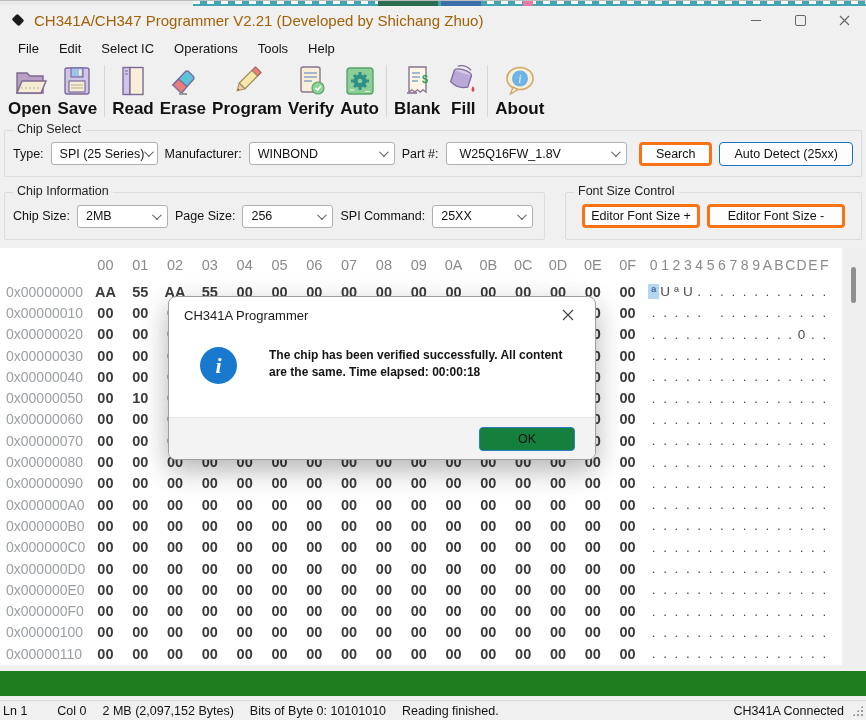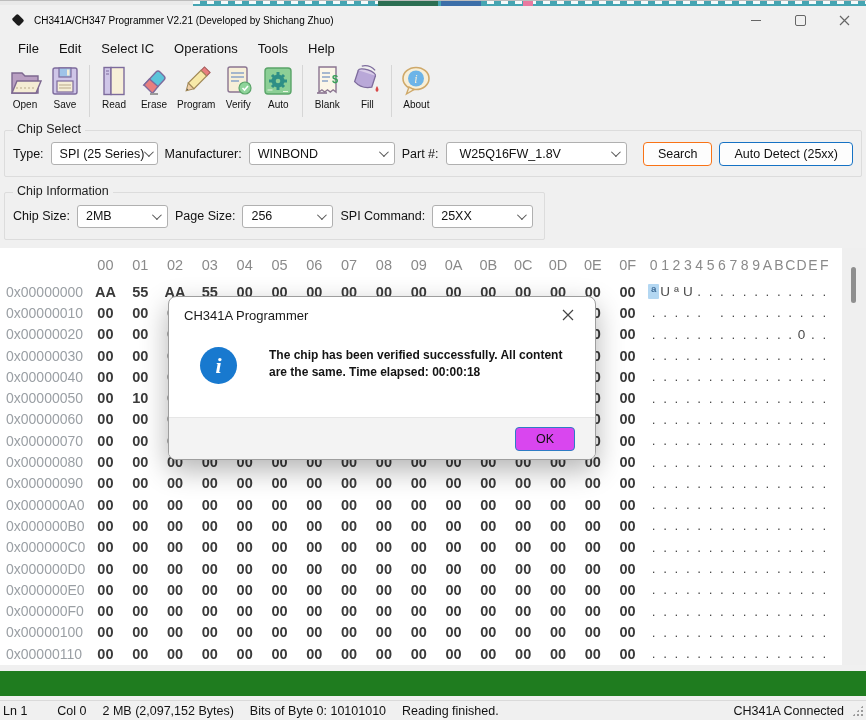--- a/index.html
+++ b/index.html
@@ -9,45 +9,45 @@
   .desktop-strip{position:absolute;top:0;left:0;width:866px;height:5px;background:#e9e9e9;border-top:1px solid #bdbdbd;box-sizing:border-box;}
   .strip-teal{position:absolute;top:0;left:193px;right:0;height:5px;background:#46a5b2;
       background-image:repeating-linear-gradient(90deg,rgba(255,255,255,.95) 0 7px,rgba(255,255,255,0) 7px 14px);
       background-size:100% 3px;background-repeat:no-repeat;background-position:0 0;}
   .frag-green{position:absolute;top:0;left:185px;width:60px;height:5px;background:#2c6e52;}
   .frag-blue{position:absolute;top:0;left:248px;width:40px;height:5px;background:#3c6ea8;}
   .frag-pink{position:absolute;top:0;left:330px;width:10px;height:5px;background:#e87aa0;}
   
   .titlebar{position:absolute;top:5px;left:0;width:866px;height:30px;display:flex;align-items:center;padding-left:13px;box-sizing:border-box;}
   .app-icon{width:10px;height:10px;background:#1c1c1c;border-radius:2px;transform:rotate(45deg) scale(1,.82);margin-right:11px;flex:none;}
-  .title-text{font-size:10px;color:#000000;flex:1;white-space:nowrap;}
+  .title-text{font-size:15px;color:#a16207;flex:1;white-space:nowrap;}
   .win-controls{display:flex;height:100%;}
   .win-btn{width:44px;height:100%;display:flex;align-items:center;justify-content:center;}
   .glyph-min{width:10px;height:1px;background:#666;}
   .glyph-max{width:9px;height:9px;border:1px solid #666;border-radius:2px;}
   
   .menubar{position:absolute;top:35px;left:0;width:840px;height:26px;display:flex;align-items:center;padding-left:8px;box-sizing:border-box;}
   .menu-item{padding:3px 10px;font-size:13px;color:#111;}
   
   .toolbar{position:absolute;top:61px;left:0;width:866px;height:59px;display:flex;align-items:flex-start;padding:3px 0 0 5px;box-sizing:border-box;}
   .tool-btn{display:flex;flex-direction:column;align-items:center;padding:0 3px;}
   .tool-icon{width:34px;height:34px;}
   .tool-icon svg{width:34px;height:34px;display:block;}
-  .tool-label{font-size:10px;color:#111;margin-top:1px;white-space:nowrap;}
+  .tool-label{font-size:17px;color:#111;margin-top:1px;white-space:nowrap;font-weight:bold;}
   .tb-sep{width:1px;height:52px;background:#d6d6d6;margin:1px 4px 0 4px;flex:none;}
   
   .groupbox{position:absolute;border:1px solid #dcdcdc;border-radius:2px;box-sizing:border-box;}
   .legend{position:absolute;top:-9px;left:8px;background:#f0f0f0;padding:0 4px;font-size:12.5px;color:#222;white-space:nowrap;}
   .gb-row{display:flex;align-items:center;height:100%;padding:0 8px;box-sizing:border-box;gap:7px;}
   .fld-label{font-size:12.5px;color:#111;white-space:nowrap;}
   .combo{display:flex;align-items:center;background:#fff;border:1px solid #b0b0b0;border-radius:3px;height:23px;
          padding:0 8px;font-size:12.5px;color:#111;box-sizing:border-box;white-space:nowrap;}
   .combo::after{content:"";width:6px;height:6px;border-right:1.4px solid #555;border-bottom:1.4px solid #555;
          transform:rotate(45deg) translateY(-2px);margin-left:auto;flex:none;}
-  .btn{display:flex;align-items:center;justify-content:center;height:24px;background:#fdfdfd;border:1px solid #f97316;
+  .btn{display:flex;align-items:center;justify-content:center;height:24px;background:#fdfdfd;border:3px solid #f97316;
        border-radius:4px;font-size:12.5px;color:#111;box-sizing:border-box;padding:0 14px;white-space:nowrap;}
   .btn-accent{border:1.5px solid #1672c4;}
   #gb-chipselect{top:130px;left:4px;right:4px;height:47px;}
   #gb-chipinfo{top:192px;left:4px;width:541px;height:48px;}
   #gb-fontsize{top:192px;left:565px;right:4px;height:48px;}
   .combo-type{width:107px;}
   .combo-mfr{width:146px;}
   .combo-part{width:181px;padding-left:13px;}
   .combo-size{width:91px;}
   .combo-page{width:91px;}
@@ -83,21 +83,21 @@
           border-radius:8px;box-shadow:0 10px 28px rgba(0,0,0,.30);box-sizing:border-box;z-index:10;overflow:hidden;}
   .dlg-titlebar{height:36px;display:flex;align-items:center;padding:0 10px 0 15px;box-sizing:border-box;}
   .dlg-title{font-size:13px;color:#1a1a1a;flex:1;}
   .dlg-close{width:34px;height:26px;display:flex;align-items:center;justify-content:center;border-radius:4px;}
   .dlg-body{display:flex;align-items:flex-start;padding:14px 20px 0 31px;}
   .info-icon{width:37px;height:37px;border-radius:50%;background:#1879cf;color:#fff;display:flex;align-items:center;justify-content:center;
              font-size:22px;font-weight:bold;font-family:"Liberation Serif",serif;flex:none;font-style:italic;}
   .dlg-msg{margin-left:32px;font-size:12px;font-weight:bold;color:#141414;line-height:1.45;width:300px;}
   .dlg-footer{position:absolute;bottom:0;left:0;right:0;height:42px;background:#f3f3f3;border-top:1px solid #e6e6e6;
               display:flex;align-items:center;justify-content:flex-end;padding-right:20px;box-sizing:border-box;}
-  .btn-ok{width:60px;height:24px;padding:0;border:1.5px solid #2e7cc4;background:#d946ef;}
+  .btn-ok{width:96px;height:24px;padding:0;border:1.5px solid #2e7cc4;background:#15803d;}
 </style>
 </head>
 <body>
 
 <div class="screen">
 
   <div class="desktop-strip">
     <div class="strip-teal">
       <div class="frag-green"></div>
       <div class="frag-blue"></div>
@@ -284,20 +284,27 @@
       <div class="combo combo-page">
           <span>256</span>
         </div>
       <span class="fld-label">SPI Command:</span>
       <div class="combo combo-spi">
           <span>25XX</span>
         </div>
     </div>
   </div>
 
+  <div class="groupbox" id="gb-fontsize">
+    <span class="legend">Font Size Control</span>
+    <div class="gb-row" style="justify-content:space-between;padding:0 16px;">
+      <div class="btn" style="width:118px">Editor Font Size +</div>
+      <div class="btn" style="width:140px">Editor Font Size -</div>
+    </div>
+  </div>
 
   <div class="hex-area">
     <div class="hex-row hdr hex-header-row">
       <div class="addr"></div>
       <div class="bytes">
           <div class="byte">00</div>
           <div class="byte">01</div>
           <div class="byte">02</div>
           <div class="byte">03</div>
           <div class="byte">04</div>

